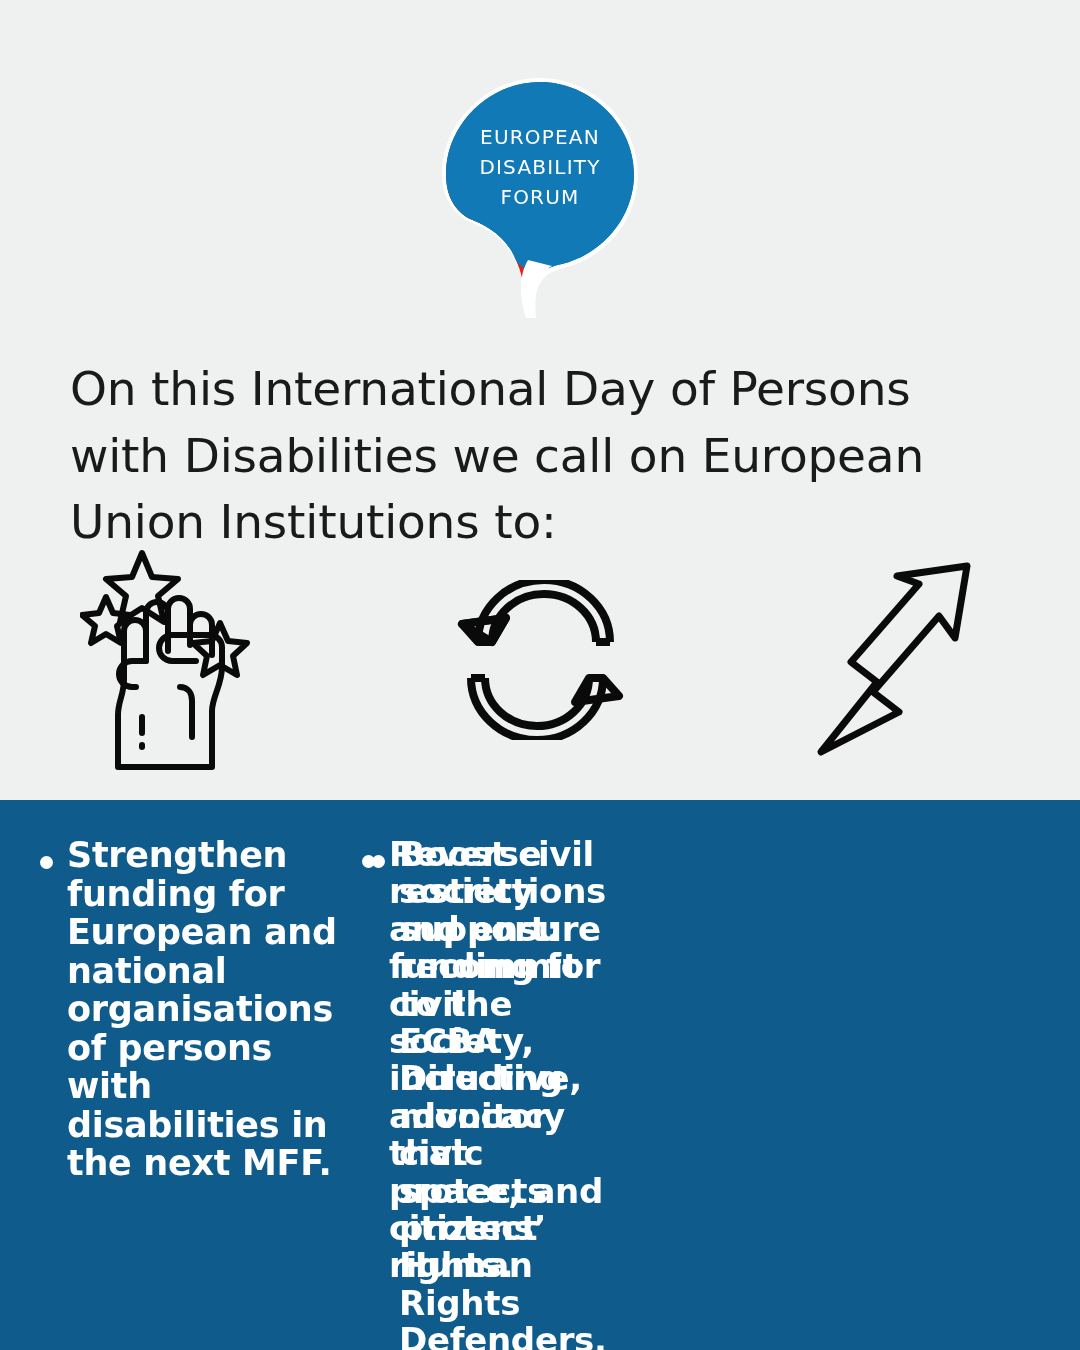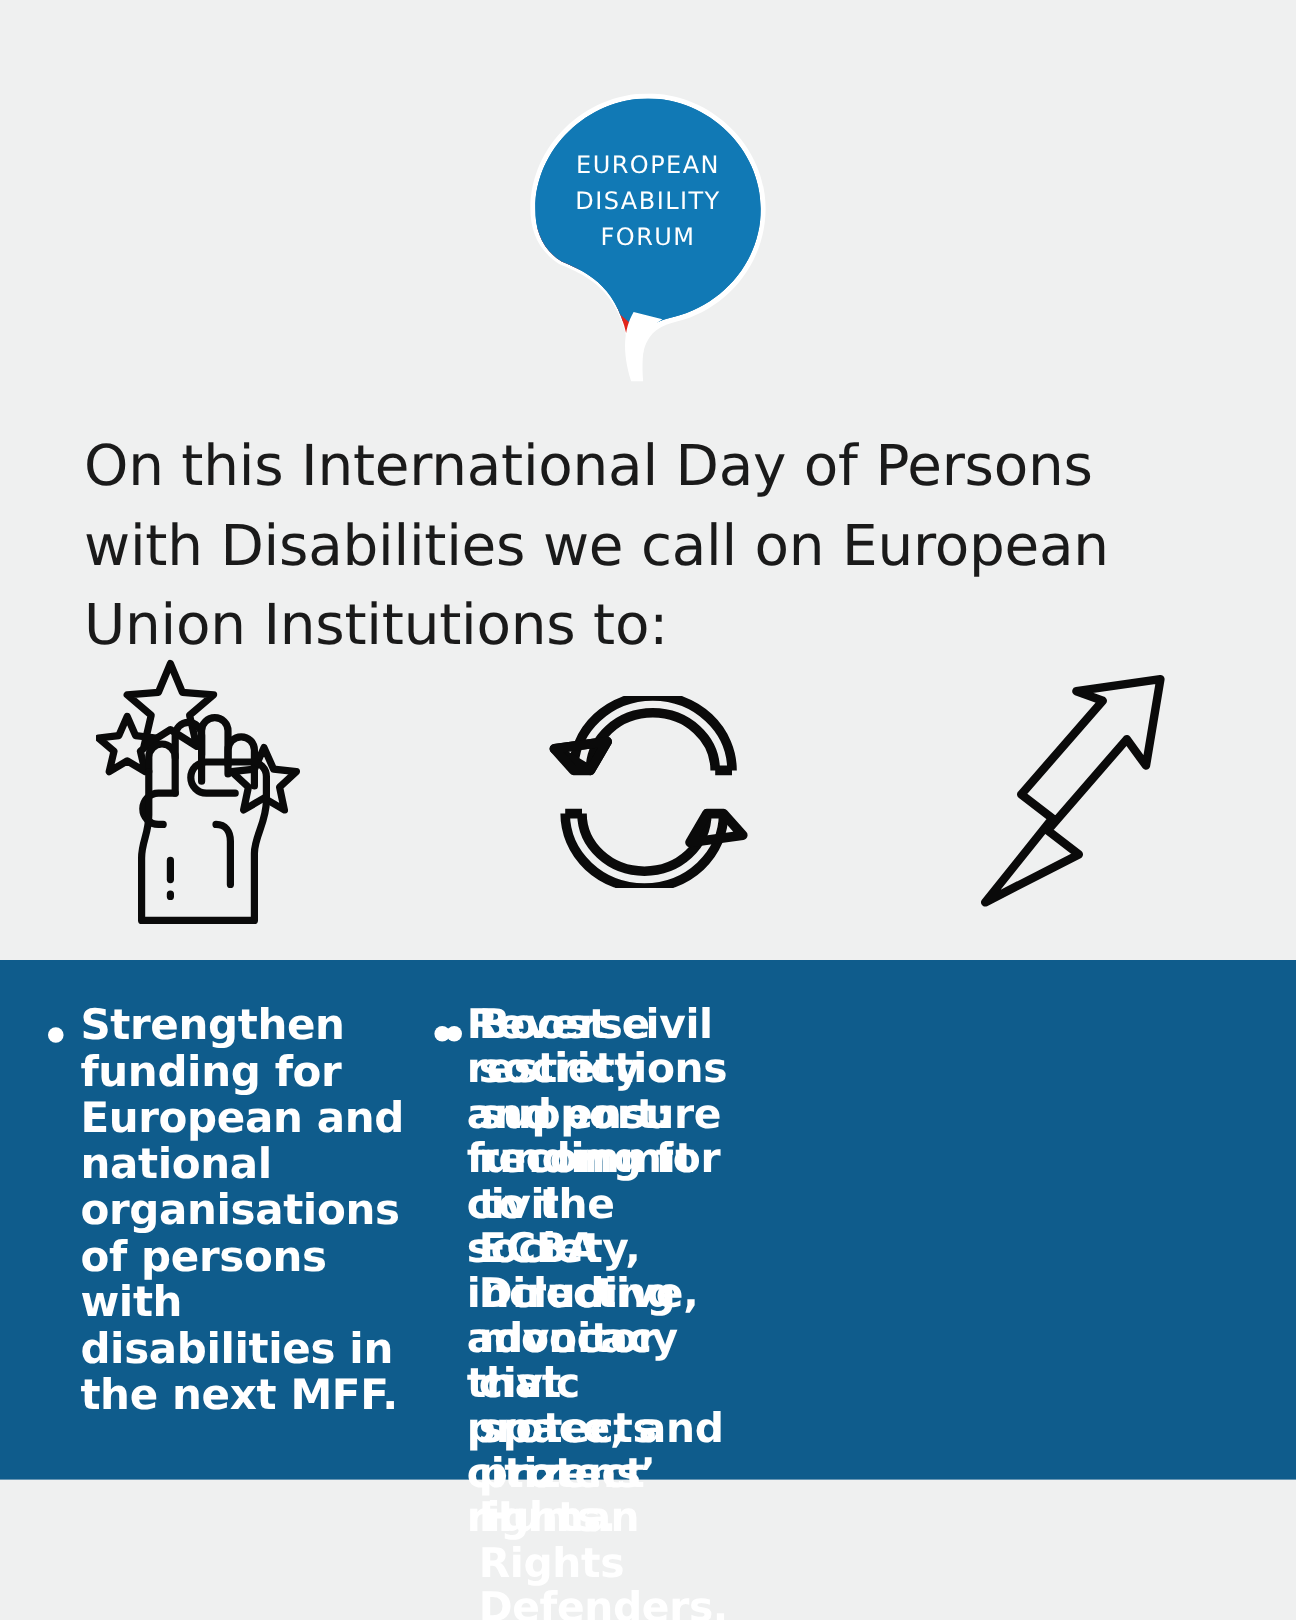--- a/index.html
+++ b/index.html
@@ -70,21 +70,21 @@
   .icon-cell svg {
     display: block;
   }
 
   
   .band {
     position: absolute;
     left: 0;
     top: 800px;
     width: 1080px;
-    height: 433px;
+    height: 550px;
     background: #0f5c8c;
   }
 
   .bullets {
     position: absolute;
     left: 0;
     top: 0;
     width: 1080px;
     display: flex;
     padding-top: 36px;

